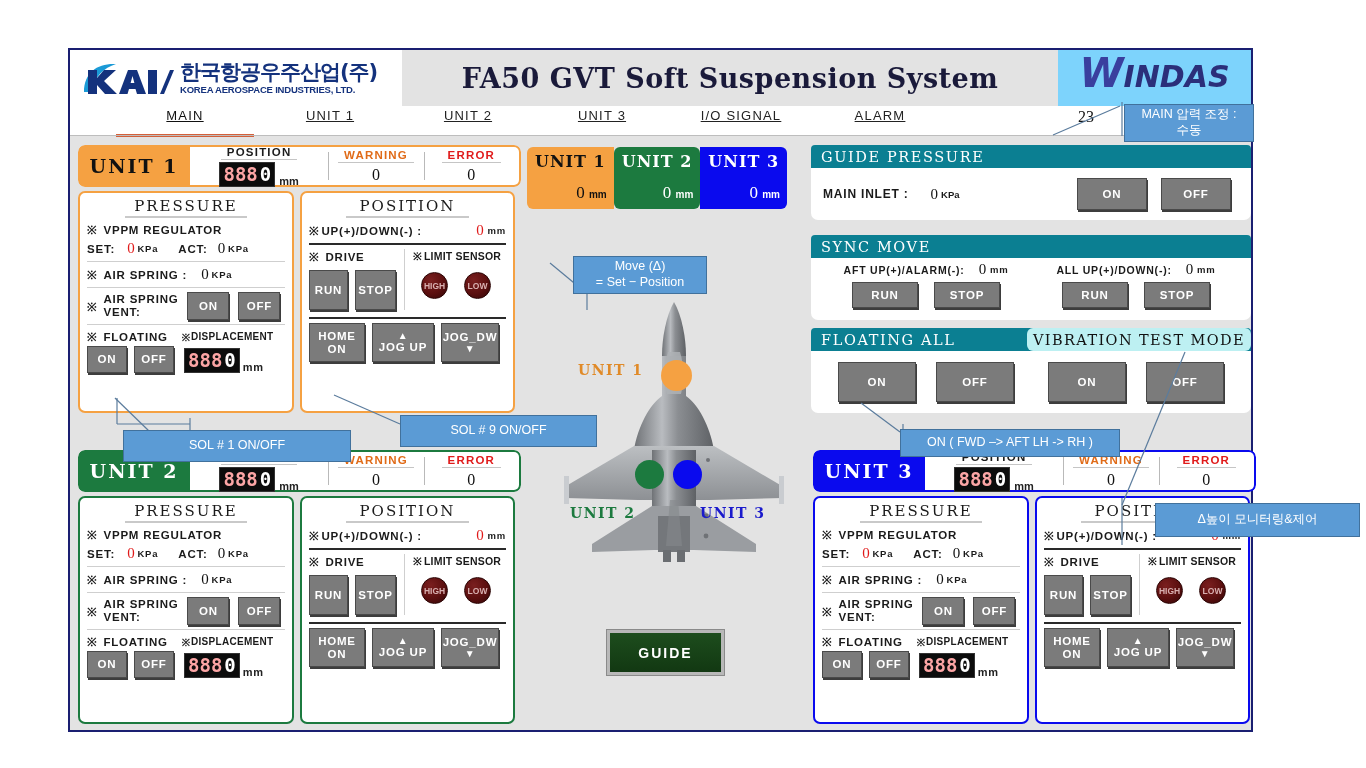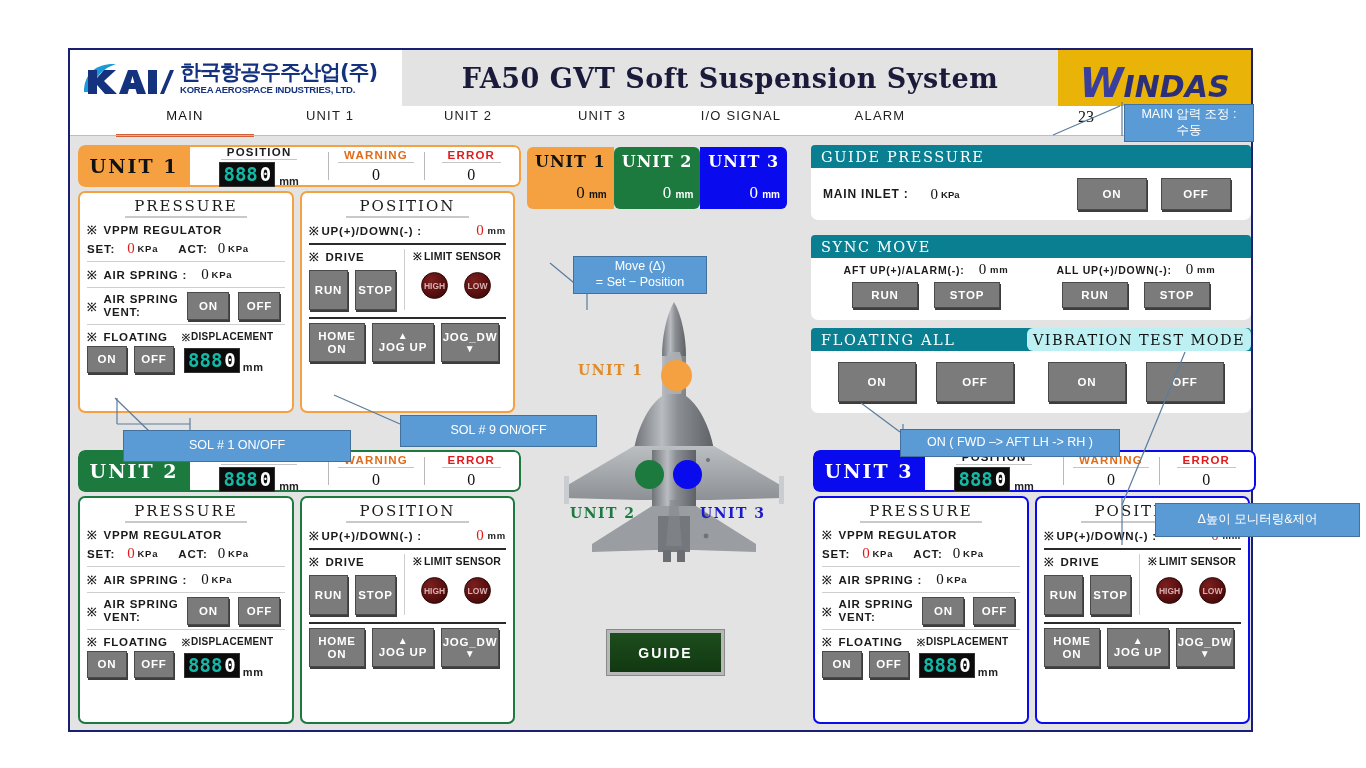--- a/index.html
+++ b/index.html
@@ -24,30 +24,30 @@
   .kai-mark{ position:relative; width:96px; height:40px; flex:0 0 auto;}
   .kai-kr{ font-family:"DejaVu Sans", sans-serif; font-weight:bold; font-size:21px; color:#14327d; letter-spacing:-1px; line-height:1;}
   .kai-en{ font-family:"Liberation Sans", sans-serif; font-weight:bold; font-size:9.5px; color:#14327d; letter-spacing:-0.2px; line-height:1; margin-top:2px;}
   .hdr-title{
     position:absolute; left:332px; top:0; width:656px; height:56px;
     display:flex; align-items:center; justify-content:center;
     font-family:"DejaVu Serif", serif; font-weight:bold; font-size:27px; color:#1a1a3a;
     letter-spacing:0.5px;
   }
   .hdr-right{
-    position:absolute; left:988px; top:0; right:0; height:56px; background:#eab308;
-    display:flex; align-items:flex-end; justify-content:center;
+    position:absolute; left:988px; top:0; right:0; height:56px; background:#7dd3fc;
+    display:flex; align-items:flex-start; justify-content:center;
   }
   .windas{ font-family:"DejaVu Sans", sans-serif; font-style:italic; font-weight:bold; font-size:30px; color:#2b2f7a; letter-spacing:0px;}
 
   
   .tabbar{ position:absolute; left:0; top:56px; width:100%; height:30px; background:#ffffff; }
   .tab{
     position:absolute; top:2px; height:26px; font-family:"Liberation Sans", sans-serif;
-    font-size:13px; color:#222; letter-spacing:1.2px; text-align:center; cursor:default;
+    font-size:13px; color:#222; letter-spacing:1.2px; text-align:center; cursor:default;text-decoration:underline;
   }
   .tab.active{ color:#111; }
   .tab.active::after{
     content:""; position:absolute; left:6px; right:6px; bottom:-3px; height:3px; background:#d4603a;
   }
   .tabline{ position:absolute; left:0; top:85px; width:100%; height:1px; background:#bdbdbd;}
 
   .corner-val{
     position:absolute; font-family:"Liberation Serif", serif; font-size:16px; color:#111;
   }
@@ -72,21 +72,21 @@
   .hb-cap{
     font-family:"Liberation Sans", sans-serif; font-size:11.5px; font-weight:bold; letter-spacing:1.2px;
     color:#1d1d1d; border-bottom:1px solid #c5c5c5; padding:0 6px 1px;
   }
   .hb-cap.warn{ color:#e06b18; } .hb-cap.err{ color:#e01b1b; }
   .hb-val{ font-family:"Liberation Serif", serif; font-size:16px; color:#111; margin-top:3px;}
   .pos-cell{ flex:1.45; display:flex; align-items:center; justify-content:center; flex-direction:column; position:relative; padding-top:1px;}
 
   
   .seg{ background:#0c0c0c; padding:2px 3px; display:flex; gap:2px; align-items:center; border:1px solid #333;}
-  .seg .d{ font-family:"DejaVu Sans Mono", monospace; font-weight:bold; font-size:19px; line-height:19px; color:#14b8a6; letter-spacing:0;}
+  .seg .d{ font-family:"DejaVu Sans Mono", monospace; font-weight:bold; font-size:19px; line-height:19px; color:#fca5a5; letter-spacing:0;}
   .seg .d.on{ color:#ffffff; }
   .seg-row{ display:flex; align-items:flex-end; gap:4px;}
   .unit-mm{ font-family:"Liberation Sans", sans-serif; font-size:11px; font-weight:bold; color:#222;}
 
   
   .unit-body{ position:absolute; left:0; top:46px; width:100%; bottom:0; display:flex; gap:6px;}
   .card{
     background:#ffffff; border:2px solid; border-radius:7px; position:relative; padding:4px 7px 5px;
   }
   .card-title{

